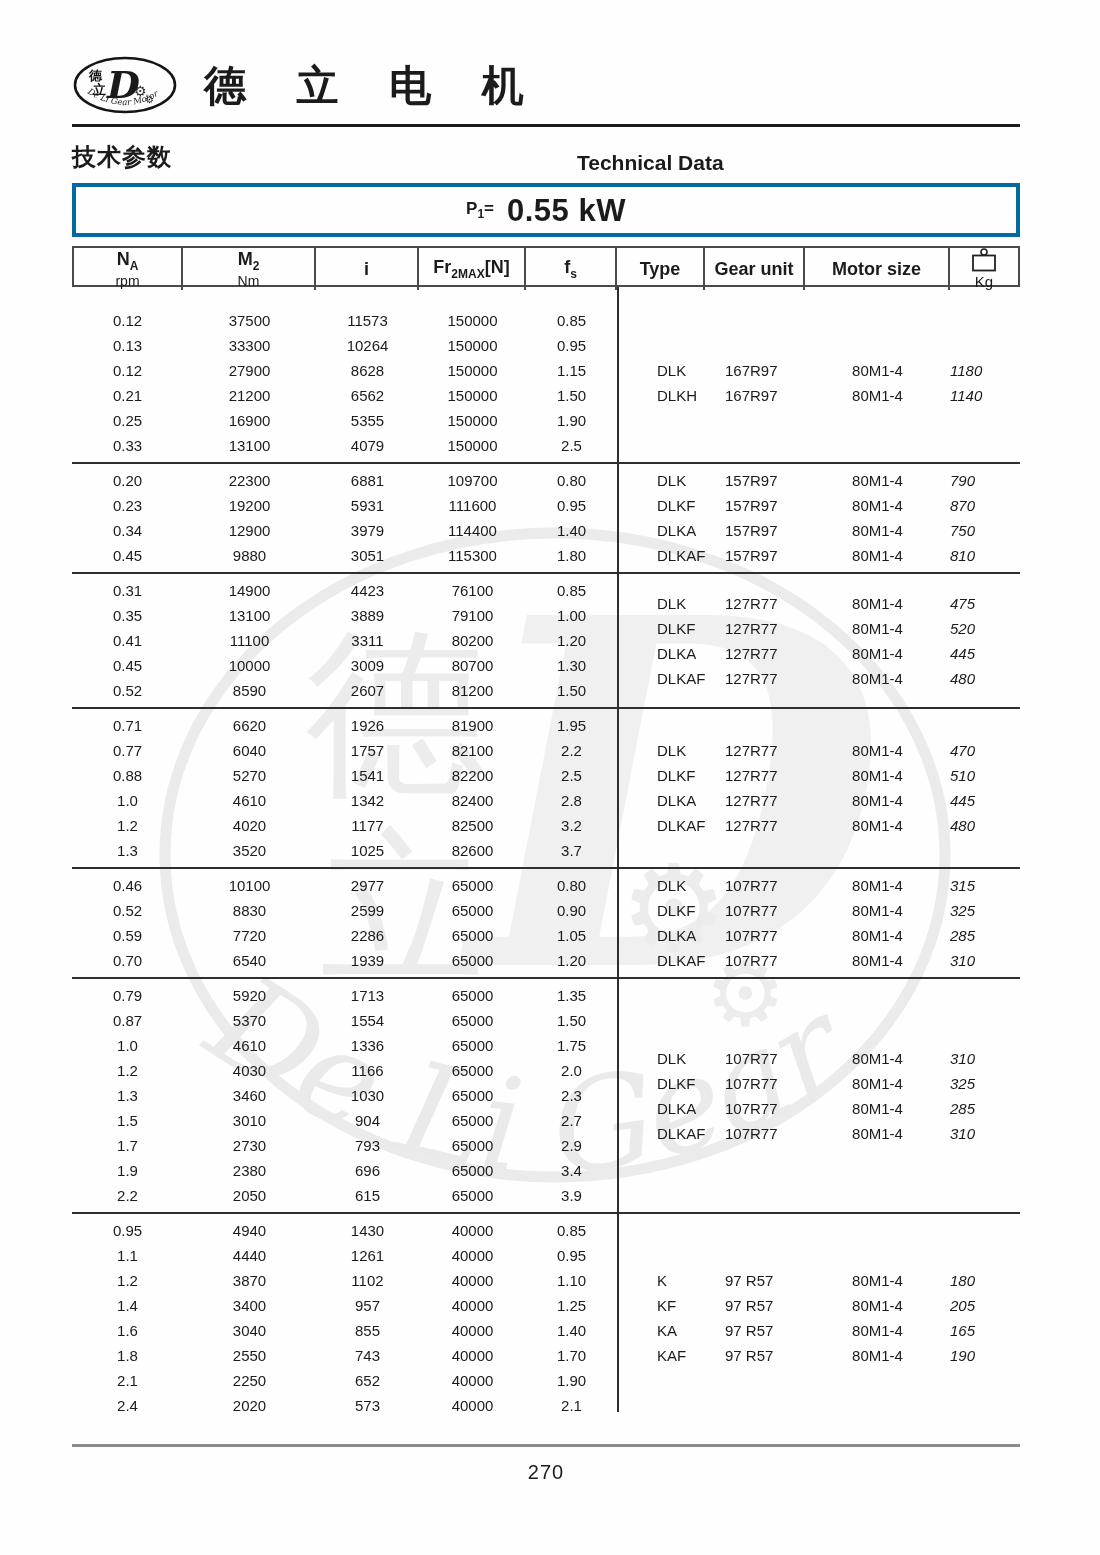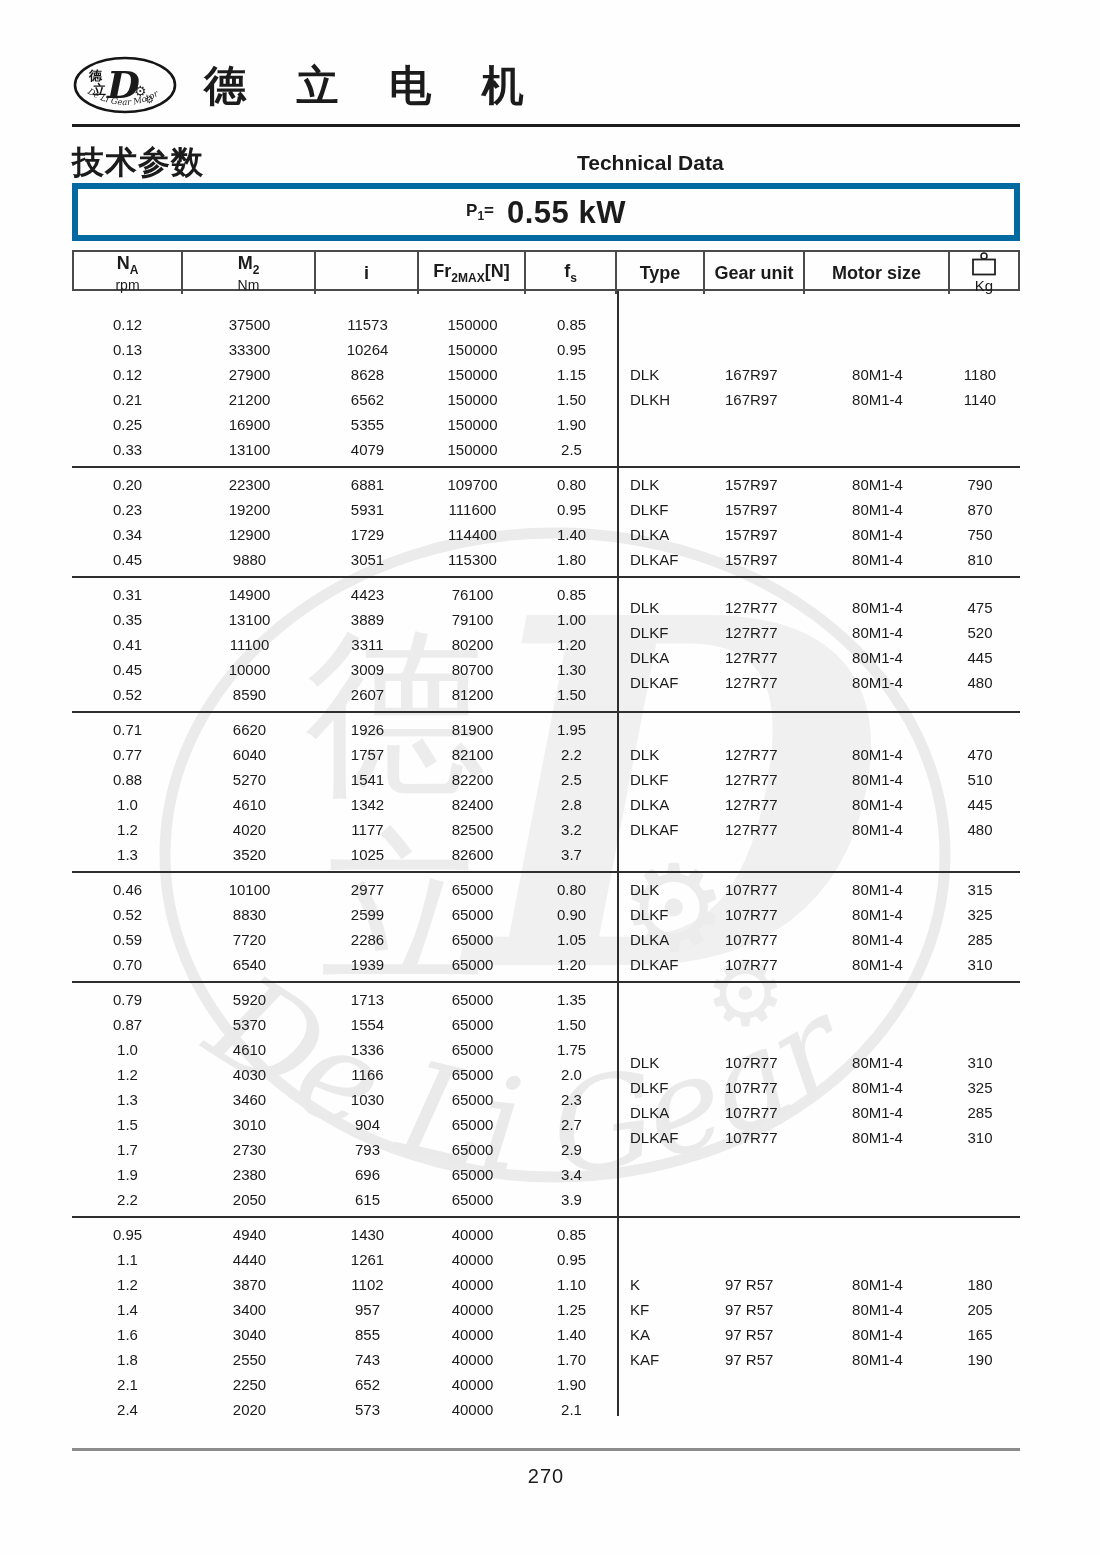--- a/index.html
+++ b/index.html
@@ -18,25 +18,25 @@
   .logo-svg{width:106px;height:64px;flex:0 0 auto;}
   .brand{
     font-family:"DejaVu Serif",serif;
     font-weight:bold;font-size:42px;letter-spacing:18px;
     margin-left:26px;white-space:nowrap;
   }
   .top-rule{height:3px;background:#1c1c1c;margin-top:6px;}
 
   
   .section-row{position:relative;margin-top:14px;height:30px;}
-  .cn-title{font-size:32px;font-weight:bold;letter-spacing:1px;text-align:center;}
+  .cn-title{font-size:24px;font-weight:bold;letter-spacing:1px;text-align:center;}
   .en-title{position:absolute;left:61%;top:10px;transform:translateX(-50%);font-size:21px;font-weight:bold;}
 
   
-  .power-box{margin-top:12px;height:46px;border:6px solid #0369a1;display:flex;align-items:center;justify-content:center;background:transparent;}
+  .power-box{margin-top:12px;height:46px;border:4px solid #0369a1;display:flex;align-items:center;justify-content:center;background:transparent;}
   .power-prefix{font-size:17px;font-weight:bold;line-height:1;}
   .power-prefix sub{font-size:12px;font-weight:bold;}
   .power-value{font-size:31px;font-weight:bold;line-height:1;margin-left:13px;letter-spacing:0.5px;}
 
   
   .thead{
     margin-top:9px;height:41px;
     border:2px solid #4a4a4a;
     display:grid;
     grid-template-columns:109px 133px 103px 107px 91px 88px 100px 145px auto;
@@ -56,24 +56,24 @@
   .data-area{position:relative;}
   .vdivider{position:absolute;left:545px;top:0;height:calc(100% - 32px);width:2px;background:#2e2e2e;z-index:1;}
   .group{display:flex;border-bottom:2px solid #2e2e2e;padding:4px 0;}
   .group.first{padding-top:21px;}
   .group.last{border-bottom:none;padding-bottom:26px;}
   .gleft{width:545px;flex:0 0 auto;}
   .gright{width:403px;flex:0 0 auto;display:flex;flex-direction:column;justify-content:center;}
   .lrow{display:grid;grid-template-columns:111px 133px 103px 107px 91px;height:25px;align-items:center;}
   .lcell{text-align:center;font-size:15px;}
   .rrow{display:grid;grid-template-columns:88px 100px 145px 70px;height:25px;align-items:center;font-size:15px;}
-  .c-type{padding-left:13px;}
+  .c-type{padding-left:40px;}
   .c-gear{padding-left:20px;}
   .c-motor{text-align:center;}
-  .c-kg{text-align:center;padding-right:10px;}
+  .c-kg{text-align:left;padding-right:10px;font-style:italic;}
 
   
   .bottom-rule{height:3px;background:#8c8c8c;}
   .page-number{text-align:center;font-size:20px;margin-top:14px;letter-spacing:1px;}
 
   
   .watermark{position:absolute;left:140px;top:520px;width:820px;height:790px;z-index:1;pointer-events:none;}
 </style>
 </head>
 <body>
@@ -233,21 +233,21 @@
             <div class="lrow">
               <span class="lcell">0.23</span>
               <span class="lcell">19200</span>
               <span class="lcell">5931</span>
               <span class="lcell">111600</span>
               <span class="lcell">0.95</span>
             </div>
             <div class="lrow">
               <span class="lcell">0.34</span>
               <span class="lcell">12900</span>
-              <span class="lcell">1729</span>
+              <span class="lcell">3979</span>
               <span class="lcell">114400</span>
               <span class="lcell">1.40</span>
             </div>
             <div class="lrow">
               <span class="lcell">0.45</span>
               <span class="lcell">9880</span>
               <span class="lcell">3051</span>
               <span class="lcell">115300</span>
               <span class="lcell">1.80</span>
             </div>

